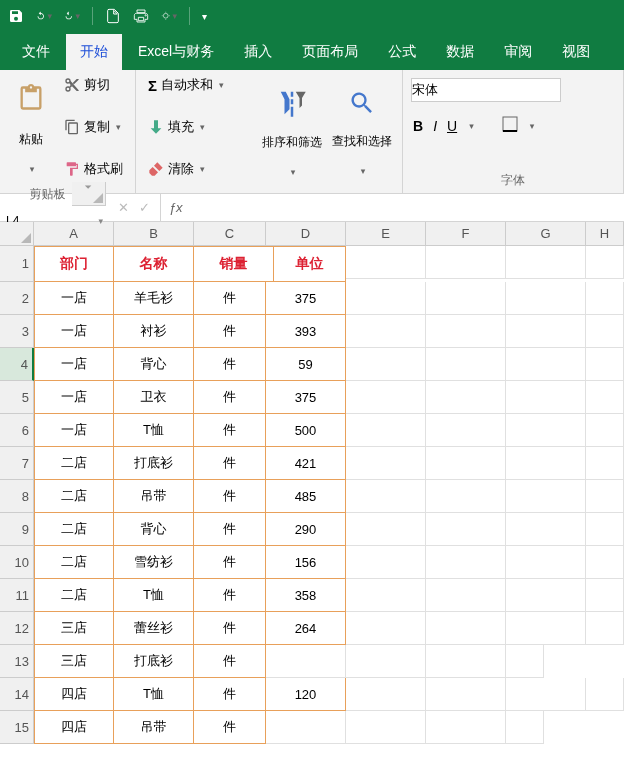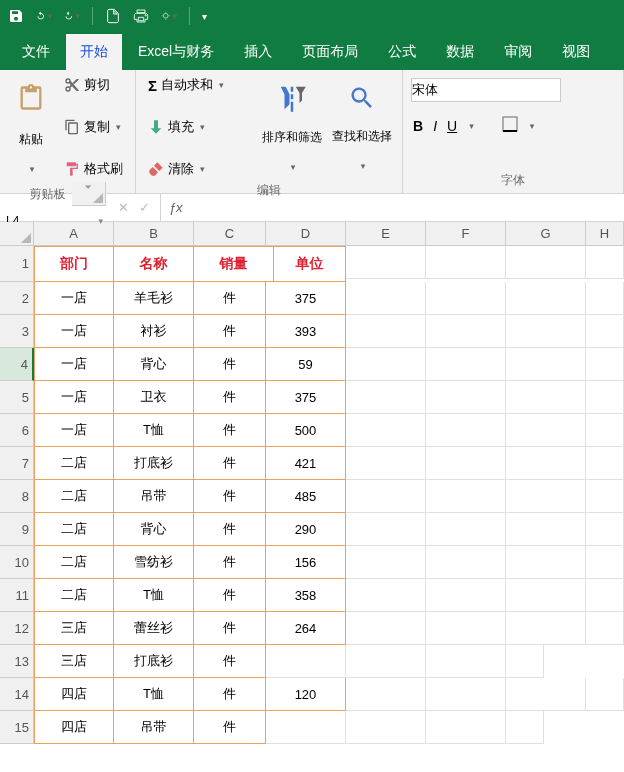--- a/index.html
+++ b/index.html
@@ -188,23 +188,20 @@
         <span class="dd">▾</span>
       </div>
       <div class="big-btn" style="width:64px">
         <svg width="28" height="28" viewBox="0 0 24 24">
             <path fill="#4477cc" d="M15.5 14h-.8l-.3-.3a6.5 6.5 0 10-.7.7l.3.3v.8l5 5L20.5 19l-5-5zm-6 0a4.5 4.5 0 110-9 4.5 4.5 0 010 9z"></path>
           </svg>
         <span class="lbl">查找和选择</span>
         <span class="dd">▾</span>
       </div>
     </div>
-    <div class="group-label">
-        <span>编辑</span>
-      </div>
   </div>
 
   <div class="group" style="flex:1">
     <div class="group-body" style="flex-direction:column;gap:8px;padding-top:4px">
       <input class="font-box" value="宋体" style="">
       <div class="font-tools">
         <span class="fb" style="font-weight:bold">B</span>
         <span class="fb" style="font-style:italic">I</span>
         <span class="fb" style="text-decoration:underline">U</span>
           <span class="dd">▾</span>

